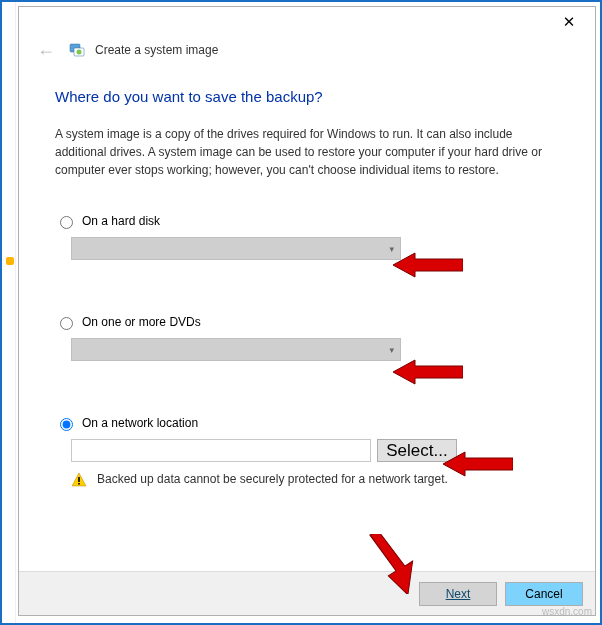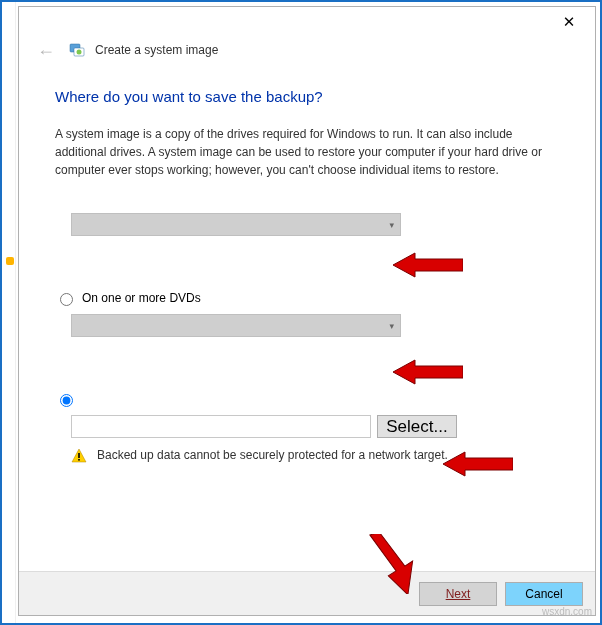--- a/index.html
+++ b/index.html
@@ -177,21 +177,21 @@
     height: 24px;
     font-size: 12px;
     display: flex;
     align-items: center;
     justify-content: center;
     border: 1px solid #adadad;
     cursor: pointer;
   }
   .btn.disabled {
     background: #d4d4d4;
-    color: #7f1d1d;
+    color: #0c4a6e;
     cursor: default;
     text-decoration: underline;
   }
   .btn.enabled {
     background: #7dd3fc;
     color: #000;
   }
   .arrow {
     position: absolute;
     pointer-events: none;
@@ -232,38 +232,43 @@
       </svg>
     </div>
     <div class="header-title">Create a system image</div>
   </div>
 
   <div class="content">
     <div class="heading">Where do you want to save the backup?</div>
     <div class="desc">A system image is a copy of the drives required for Windows to run. It can also include additional drives. A system image can be used to restore your computer if your hard drive or computer ever stops working; however, you can't choose individual items to restore.</div>
 
     <div class="option-group">
+      <div class="radio-row">
+        <input type="radio" class="radio" name="dest" style="">
+        <span class="radio-label">On a hard disk</span>
+      </div>
       <div class="dropdown">
         <span class="chev">▾</span>
       </div>
     </div>
 
     <div class="option-group">
       <div class="radio-row">
         <input type="radio" class="radio" name="dest" style="">
         <span class="radio-label">On one or more DVDs</span>
       </div>
       <div class="dropdown">
         <span class="chev">▾</span>
       </div>
     </div>
 
     <div class="option-group last">
       <div class="radio-row">
         <input type="radio" class="radio" name="dest" checked="" style="">
+        <span class="radio-label">On a network location</span>
       </div>
       <div class="network-row">
         <input class="network-input" type="text" value="" style="">
         <div class="select-btn">
           <span>Select...</span>
         </div>
       </div>
       <div class="warning-row">
         <div class="warn-icon">
           <svg viewBox="0 0 16 16">

